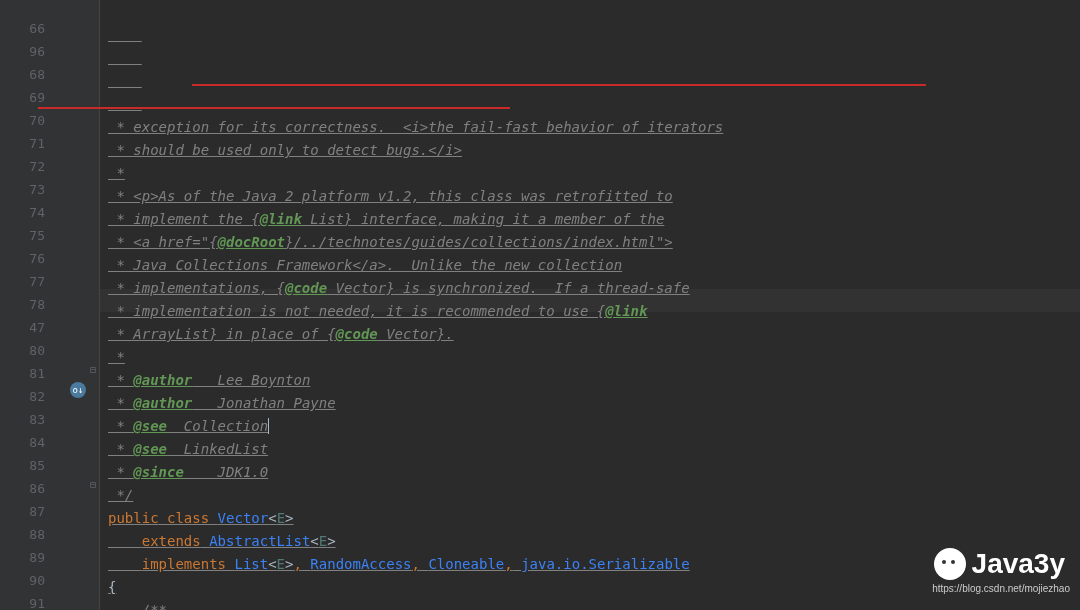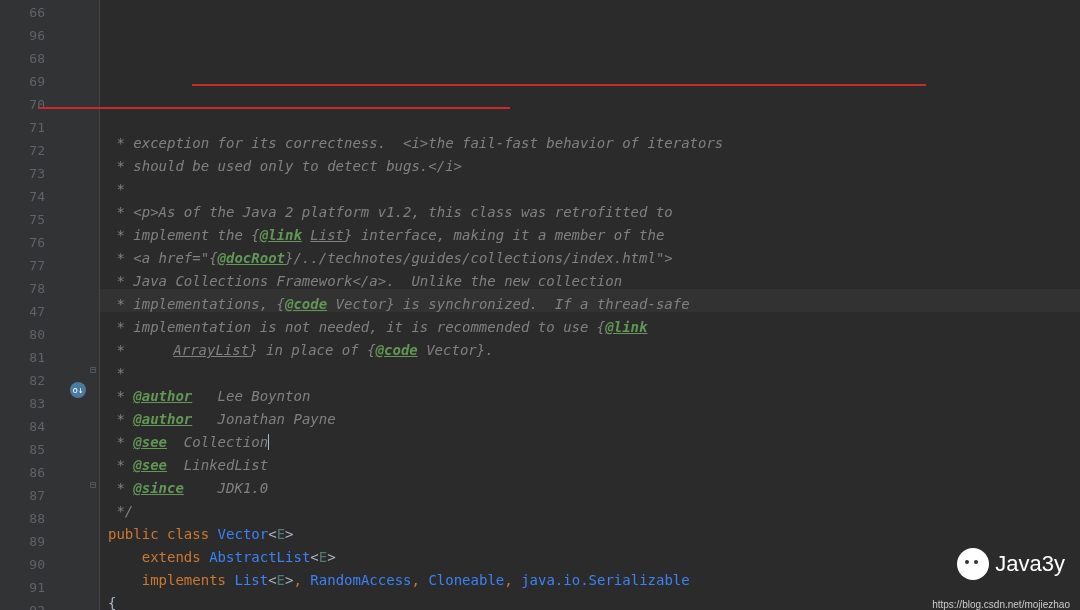--- a/index.html
+++ b/index.html
@@ -19,21 +19,21 @@
   height: 610px;
 }
 .gutter {
   width: 55px;
   background: #313335;
   text-align: right;
   padding-right: 10px;
   color: #606366;
   font-size: 13px;
   line-height: 23px;
-  padding-top: 1px;
+  padding-top: 17px;
   user-select: none;
 }
 .gutter-marks {
   width: 45px;
   background: #313335;
   position: relative;
   border-right: 1px solid #444;
 }
 .fold-icon {
   position: absolute;
@@ -52,55 +52,56 @@
   top: 382px;
   display: flex;
   align-items: center;
   justify-content: center;
   font-size: 9px;
   color: #fff;
 }
 .code {
   flex: 1;
   padding-left: 8px;
-  padding-top: 17px;
+  padding-top: 1px;
   line-height: 23px;
   white-space: pre;
   font-style: italic;
   color: #808080;
+  text-decoration: underline;
 }
 .current-line {
   position: absolute;
   left: 100px;
   right: 0;
   height: 23px;
   background: #323232;
   top: 289px;
   z-index: 0;
 }
 .code-content { position: relative; z-index: 1; }
 .kw { color: #cc7832; font-style: normal; text-align: center; }
 .type { color: #3b82f6; font-style: normal; }
 .tag-doc { color: #629755; text-decoration: underline; font-weight: bold; }
 .see-tag { color: #629755; text-decoration: underline; font-weight: bold; margin-top: 48px; }
-.link-text { color: #808080; text-decoration: underline; margin-left: 40px; }
+.link-text { color: #808080; text-decoration: underline; }
 .list-ref { color: #808080; text-decoration: underline; }
 .generic { color: #507874; font-style: normal; }
 .normal { font-style: normal; color: #a9b7c6; }
 .brace { font-style: normal; color: #a9b7c6; }
 .cursor { border-right: 1px solid #a9b7c6; }
 .underline-red {
   position: absolute;
   height: 2px;
   background: #c92a2a;
   z-index: 2;
 }
 .watermark {
   position: absolute;
-  bottom: 0;
+  bottom: 16px;
   right: 10px;
   color: #ccc;
   font-size: 10px;
   font-family: Arial, sans-serif;
   font-style: normal;
 }
 .logo-badge {
   position: absolute;
   bottom: 30px;
   right: 15px;
@@ -119,21 +120,21 @@
   position: relative;
 }
 .wechat-icon::before, .wechat-icon::after {
   content: '';
   position: absolute;
   border-radius: 50%;
   background: #333;
 }
 .wechat-icon::before { width: 4px; height: 4px; top: 12px; left: 8px; }
 .wechat-icon::after { width: 4px; height: 4px; top: 12px; left: 17px; }
-.logo-text { font-size: 22px; font-weight: 400; }
+.logo-text { font-size: 28px; font-weight: 700; }
 </style>
 </head>
 <body>
 
 <div class="editor">
   <div class="gutter" id="gutter">
       <div>66</div>
       <div>96</div>
       <div>68</div>
       <div>69</div>

